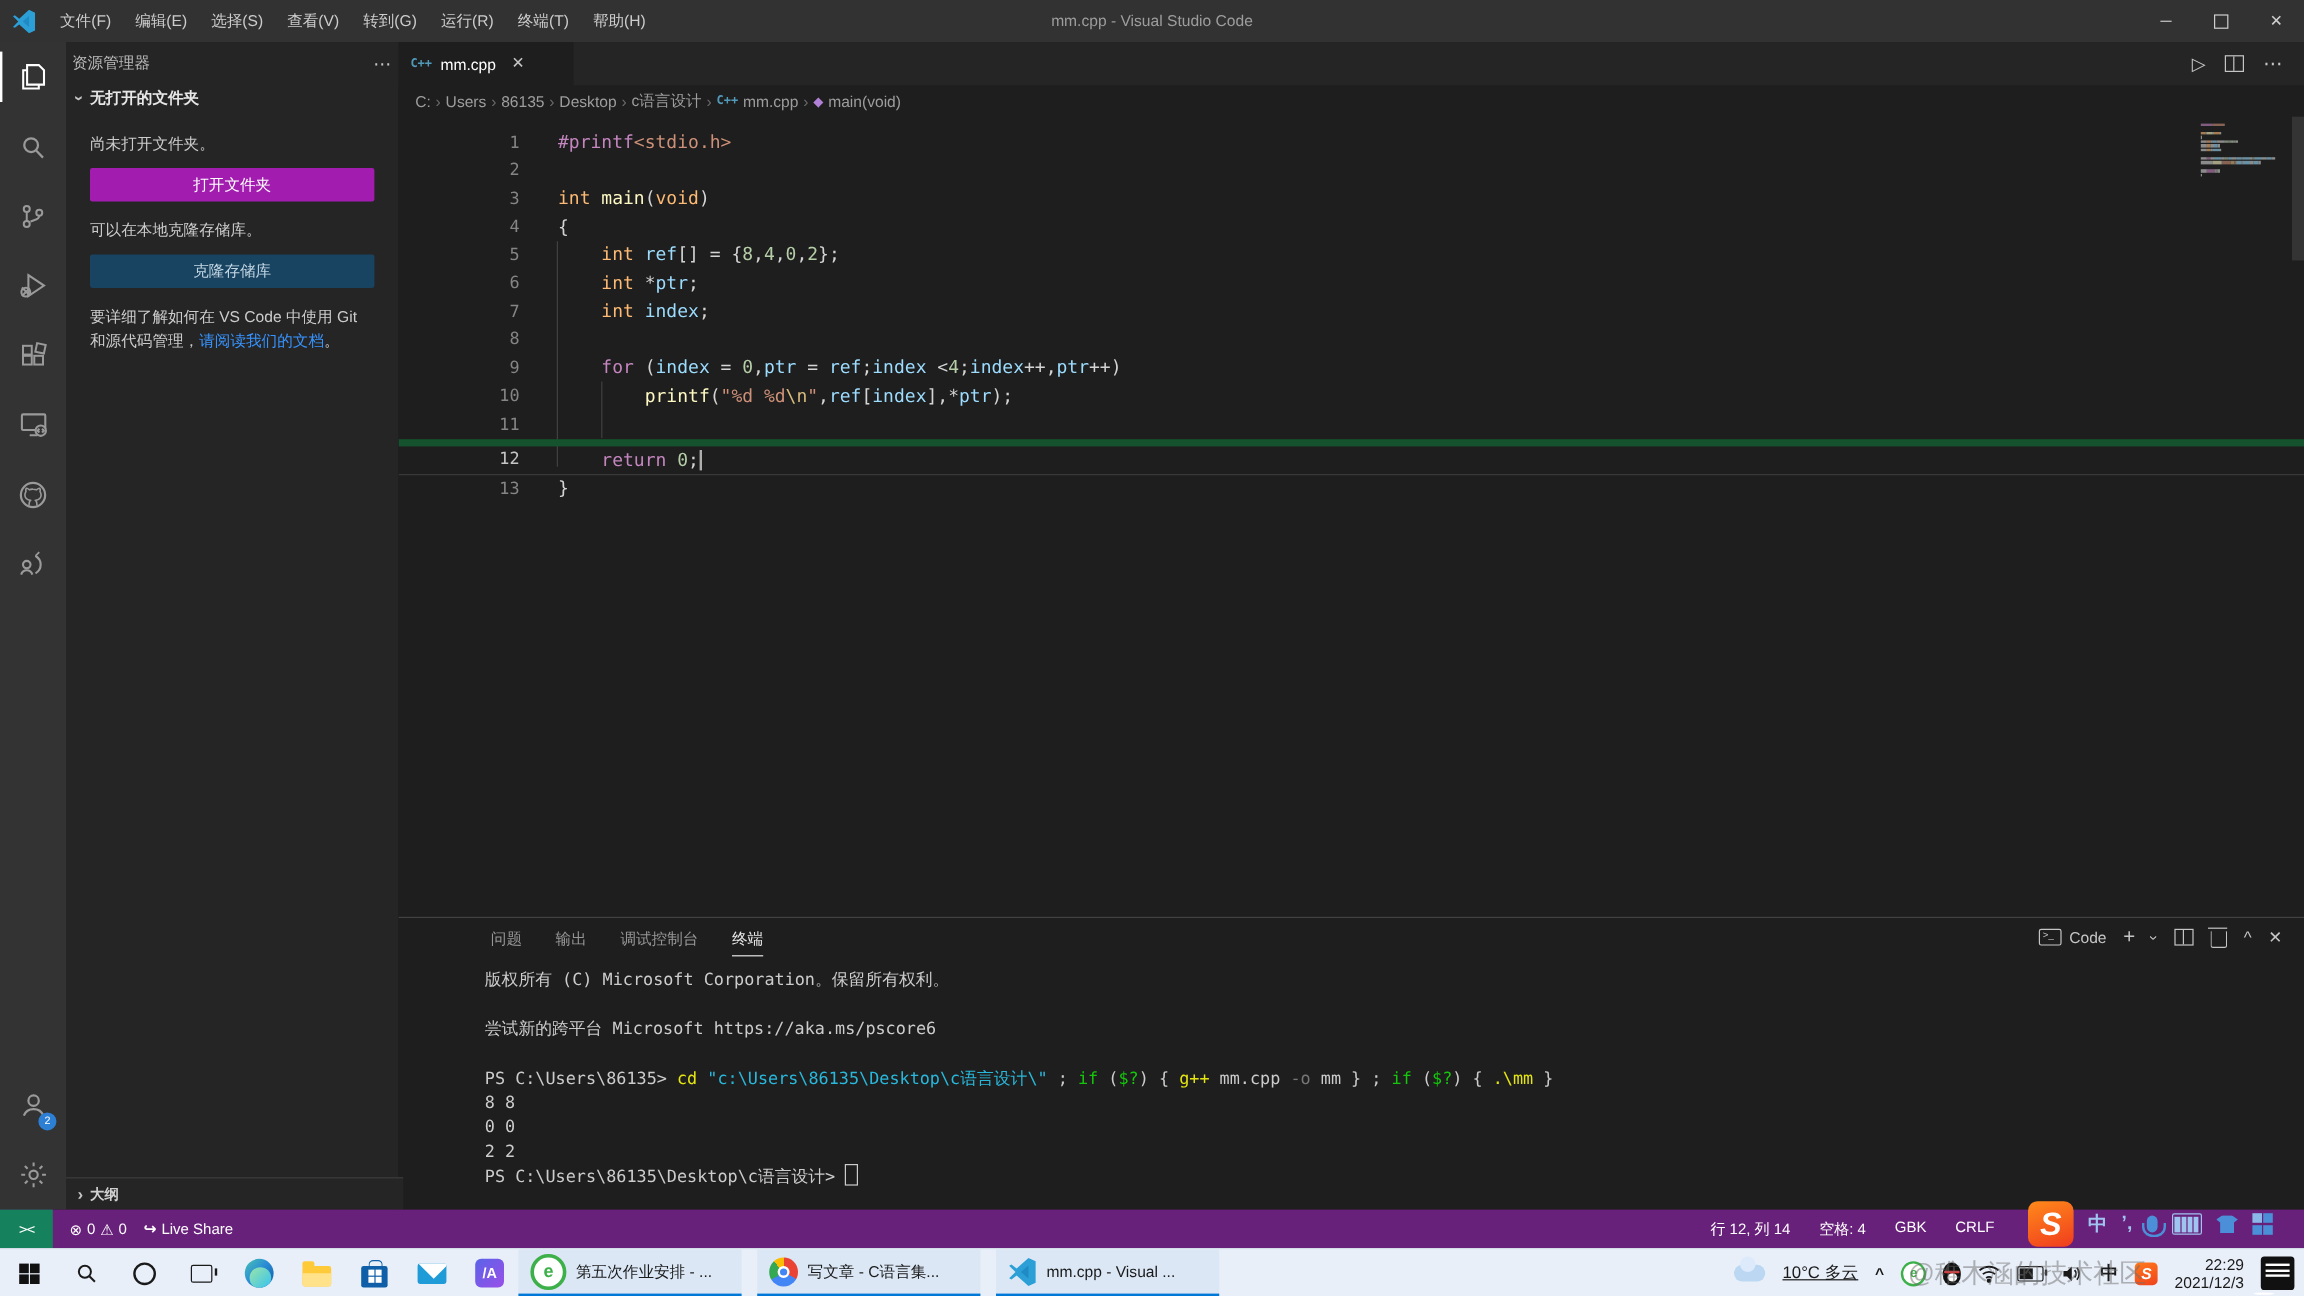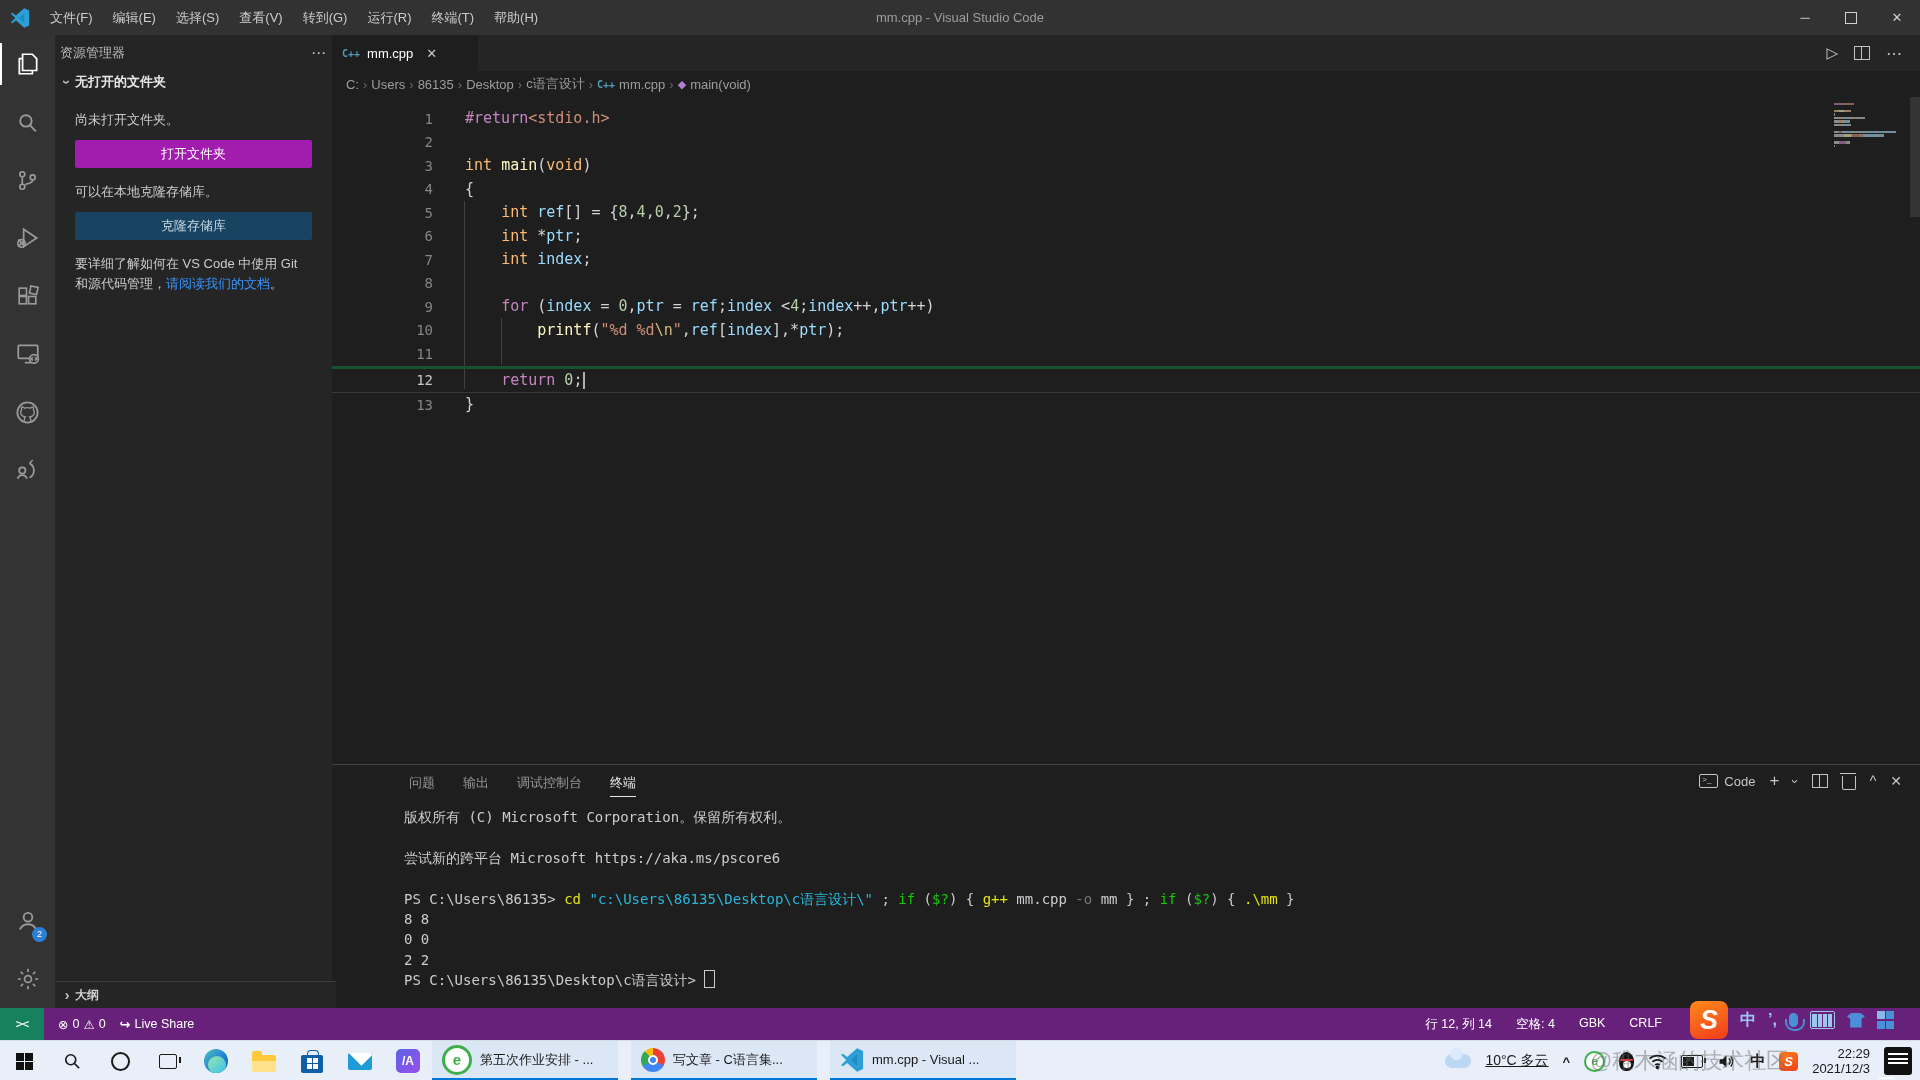--- a/index.html
+++ b/index.html
@@ -42,21 +42,21 @@
   #editor-actions{margin-left:auto;display:flex;align-items:center;gap:16px;padding-right:18px;color:#c5c5c5;}
   .ea-play{font-size:15px;}
   .ea-split{width:14px;height:12px;border:1px solid #c5c5c5;position:relative;}
   .ea-split::after{content:"";position:absolute;left:6px;top:0;bottom:0;width:1px;background:#c5c5c5;}
   #breadcrumbs{height:26px;display:flex;align-items:center;font-size:13px;color:#9d9d9d;padding-left:14px;gap:4px;flex:none;}
   .bc-sep{color:#6a6a6a;font-size:13px;}
   .method-glyph{color:#b180d7;font-size:11px;}
   
   #codearea{position:relative;flex:1;overflow:hidden;padding-top:10px;}
   .code-row{display:flex;height:23.5px;align-items:center;position:relative;}
-  .code-row.current{border-top:3px solid #14532d;border-bottom:1px solid #393939;}
+  .code-row.current{border-top:6px solid #14532d;border-bottom:1px solid #393939;}
   .gutter{width:101px;text-align:right;color:#858585;font:14px "DejaVu Sans Mono",monospace;flex:none;}
   .code-row.current .gutter{color:#c6c6c6;}
   pre.codeline{margin:0 0 0 32px;font:15px/23.5px "DejaVu Sans Mono",monospace;}
   .caret{display:inline-block;width:2px;height:17px;background:#aeafad;vertical-align:middle;margin-left:1px;}
   .indent-guide{position:absolute;width:1px;background:#404040;}
   #guide1{left:132px;top:104px;height:188px;}
   #guide2{left:169px;top:221px;height:47px;}
   .tk-pp{color:#C586C0}.tk-ctl{color:#C586C0}.tk-kw{color:#fdba74}.tk-fn{color:#fef9c3}
   .tk-var{color:#9CDCFE}.tk-num{color:#B5CEA8}.tk-str{color:#CE9178}.tk-esc{color:#D7BA7D}.tk-pln{color:#D4D4D4}
   #minimap{position:absolute;right:14px;top:6px;width:72px;}
@@ -298,21 +298,21 @@
       <span class="bc-sep">›</span>
       <span class="method-glyph">◆</span>
       <span>main(void)</span>
     </div>
   <div id="codearea">
     <div class="indent-guide" id="guide1"></div>
     <div class="indent-guide" id="guide2"></div>
     <div id="code-rows">
         <div class="code-row">
           <span class="gutter">1</span>
-          <pre class="codeline"><span class="tk-pp">#return</span><span class="tk-str">&lt;stdio.h&gt;</span></pre>
+          <pre class="codeline"><span class="tk-pp">#printf</span><span class="tk-str">&lt;stdio.h&gt;</span></pre>
         </div>
         <div class="code-row">
           <span class="gutter">2</span>
           <pre class="codeline"></pre>
         </div>
         <div class="code-row">
           <span class="gutter">3</span>
           <pre class="codeline"><span class="tk-kw">int</span><span class="tk-pln"> </span><span class="tk-fn">main</span><span class="tk-pln">(</span><span class="tk-kw">void</span><span class="tk-pln">)</span></pre>
         </div>
         <div class="code-row">

